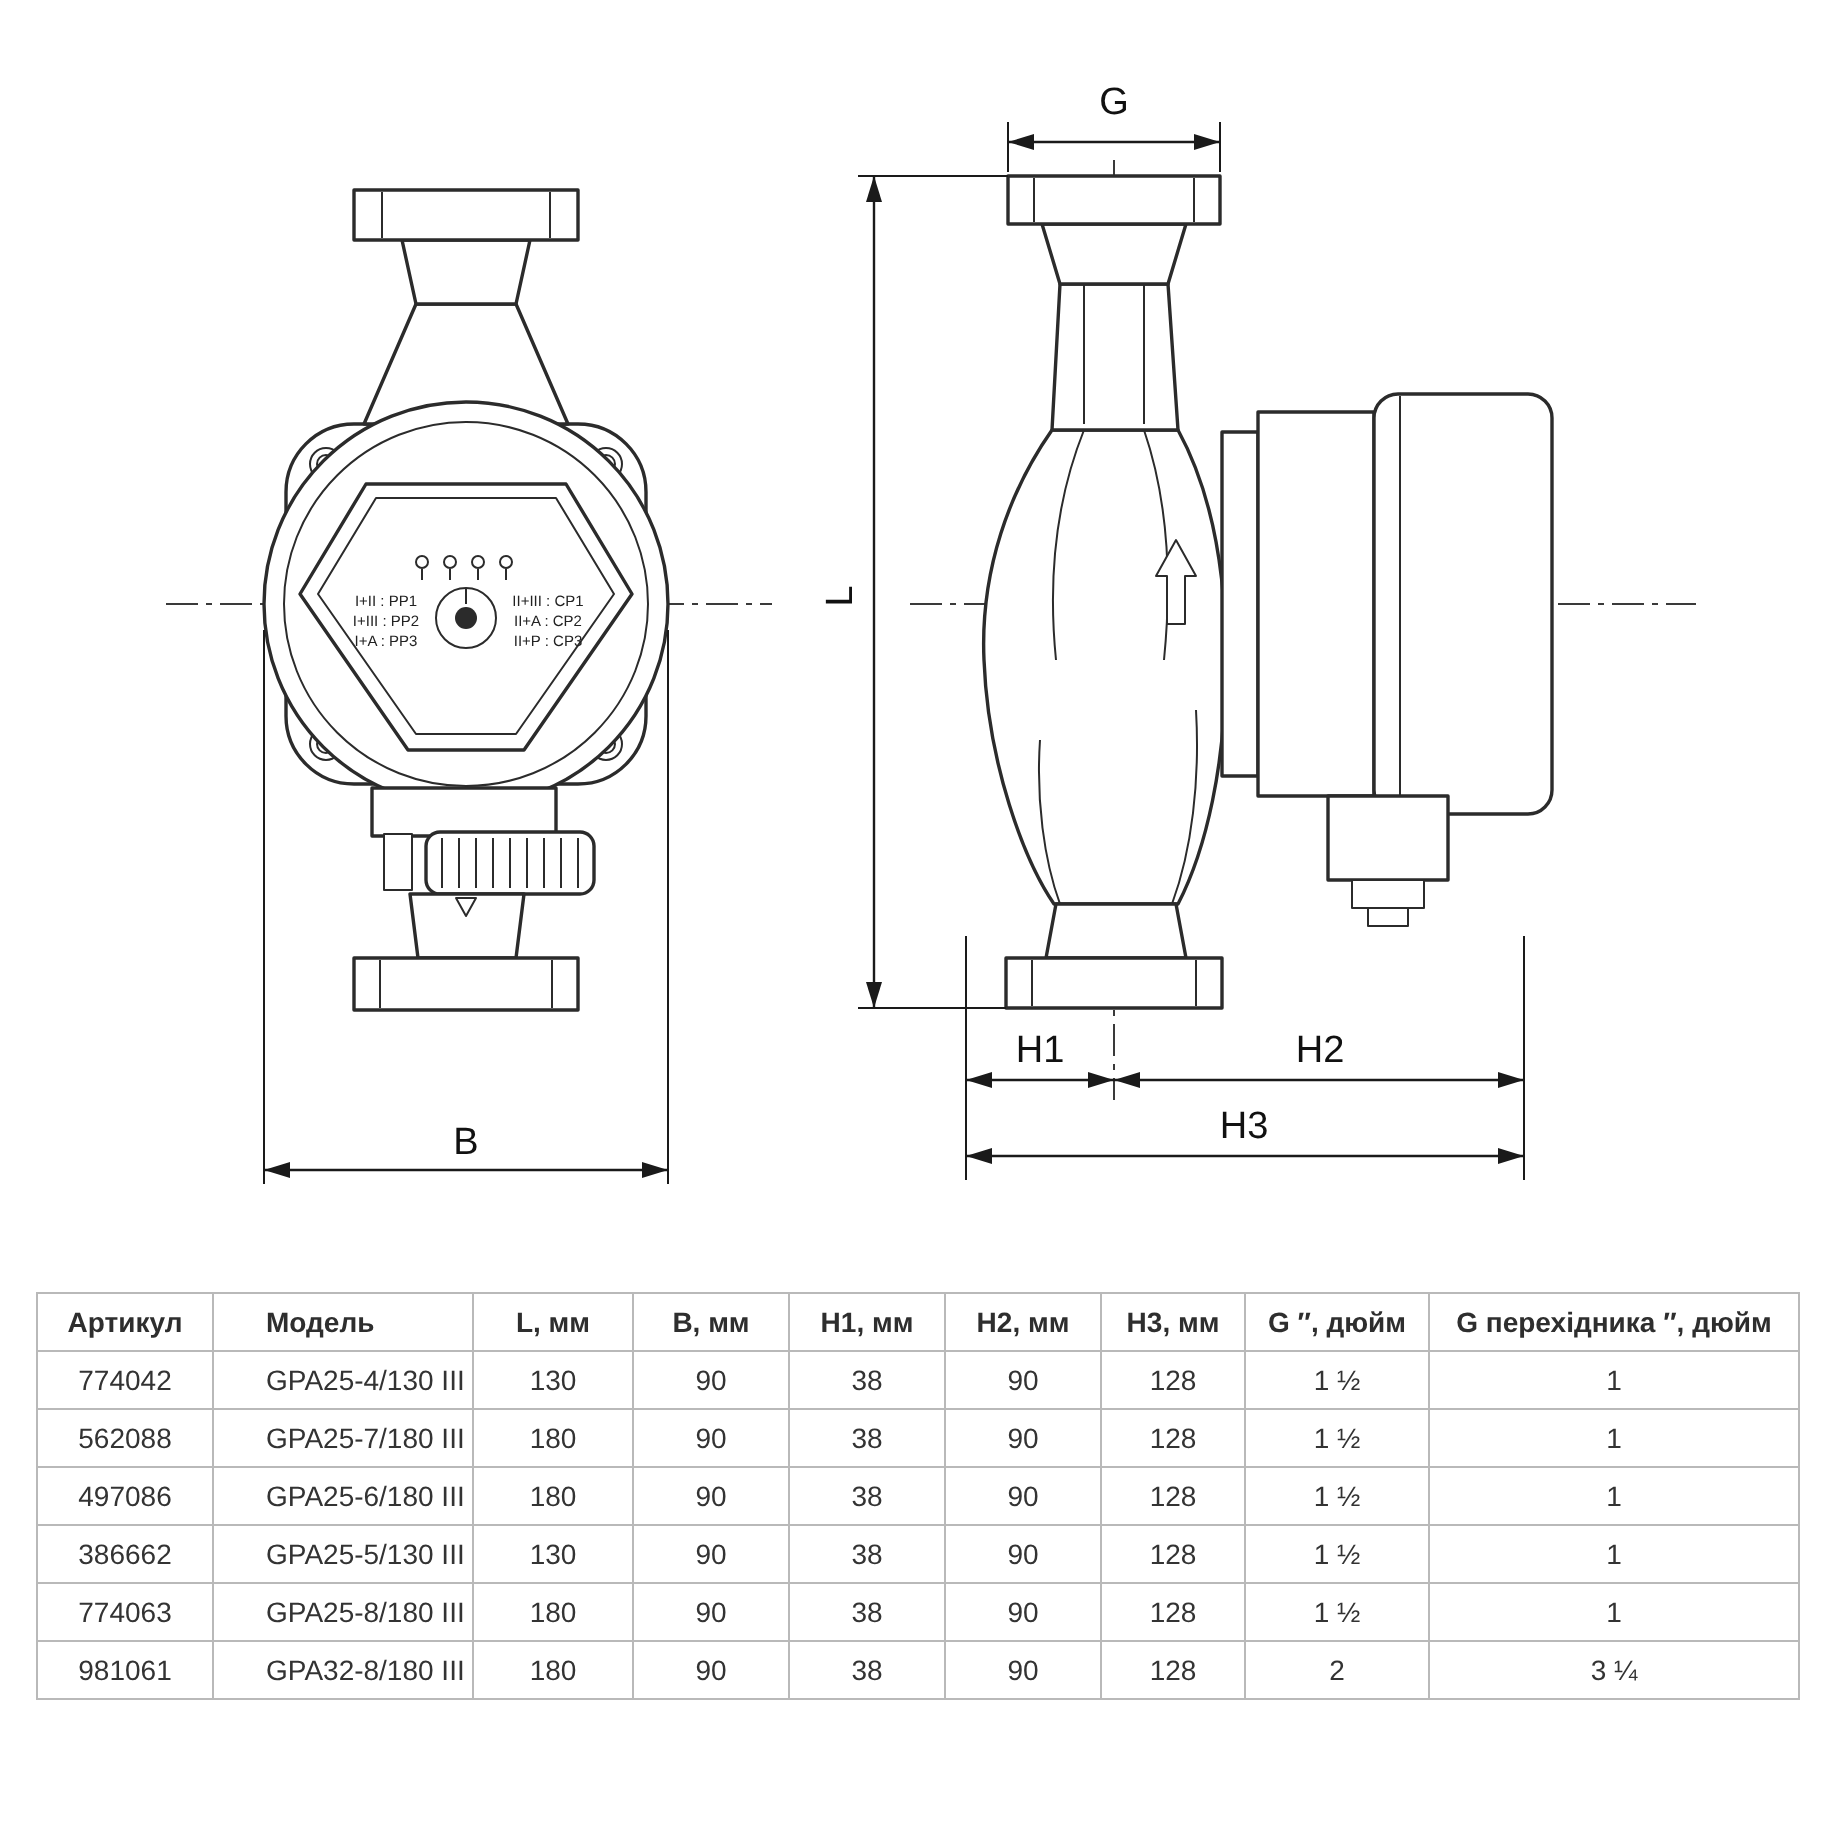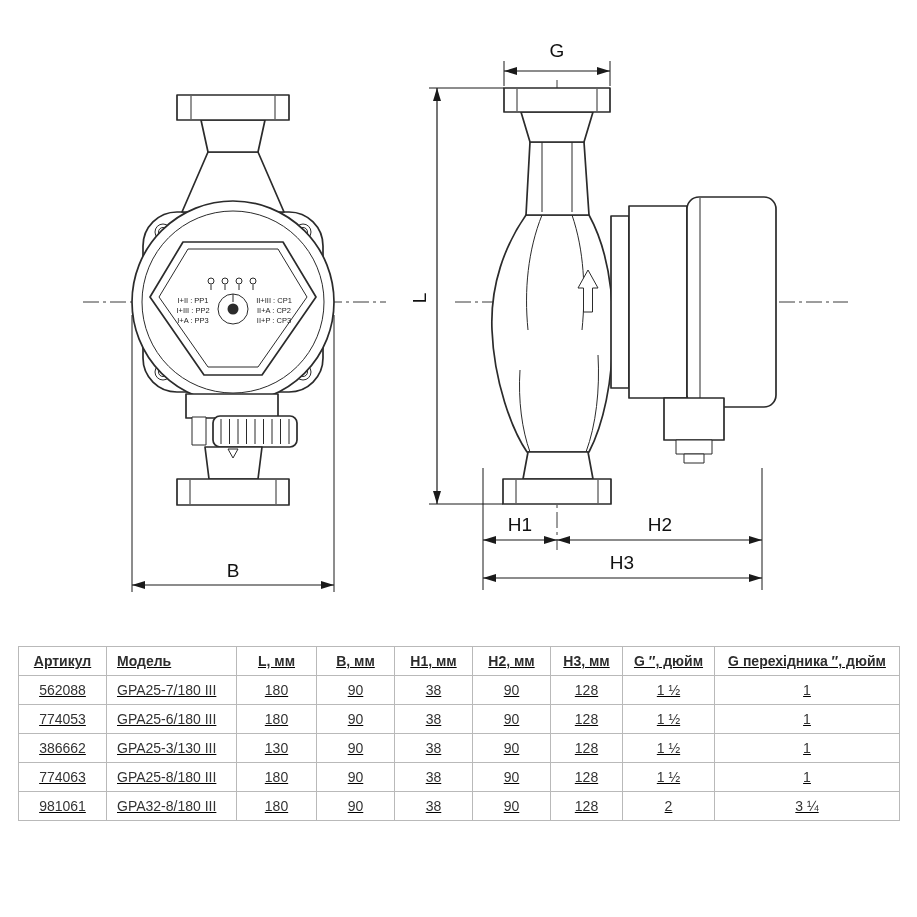--- a/index.html
+++ b/index.html
@@ -6,25 +6,25 @@
   .page{position:relative;width:917px;height:917px;background:#fff;font-family:"Liberation Sans",sans-serif;overflow:hidden;}
   .page svg{position:absolute;top:0;left:0;}
   .s2 {fill:none;stroke:#2b2b2b;stroke-width:1;stroke-linejoin:round;}
   .wh {fill:#ffffff;stroke:#2b2b2b;stroke-width:1.7;stroke-linejoin:round;}
   .wh2{fill:#ffffff;stroke:#2b2b2b;stroke-width:1;stroke-linejoin:round;}
   .cl {fill:none;stroke:#3a3a3a;stroke-width:1;stroke-dasharray:16 4 3 4;}
   .ext{stroke:#1a1a1a;stroke-width:1;}
   .dim{stroke:#1a1a1a;stroke-width:1.2;fill:none;}
   .dimtext{font-family:"Liberation Sans",sans-serif;font-size:19px;fill:#111;}
   .facetext{font-family:"Liberation Sans",sans-serif;font-size:7.5px;fill:#222;}
-  .tablewrap{position:absolute;left:18px;top:646px;width:881px;text-decoration:underline;}
+  .tablewrap{position:absolute;left:18px;top:646px;width:881px;}
   table{border-collapse:collapse;width:881px;font-size:14px;color:#333;table-layout:fixed;}
   th,td{border:1px solid #b9b9b9;height:26px;text-align:center;padding:1px 4px;font-weight:400;overflow:hidden;white-space:nowrap;}
   th{font-weight:700;color:#2e2e2e;}
-  .colL{text-align:left;padding-left:10px;margin-left:28px;}
+  .colL{text-align:left;padding-left:26px;margin-left:28px;}
 </style>
 </head>
 <body>
 
 <div class="page">
 
 <svg width="917" height="640" viewBox="0 0 917 640">
   <defs>
     <marker id="arw" viewBox="0 0 13 9" refX="13" refY="4.5" markerWidth="13" markerHeight="9" markerUnits="userSpaceOnUse" orient="auto-start-reverse">
       <path d="M0,0.5 L13,4.5 L0,8.5 Z" fill="#1a1a1a"></path>
@@ -197,44 +197,55 @@
         <th>B, мм</th>
         <th>H1, мм</th>
         <th>H2, мм</th>
         <th>H3, мм</th>
         <th>G ″, дюйм</th>
         <th>G перехідника ″, дюйм</th>
       </tr>
     </thead>
     <tbody>
       <tr>
+        <td>774042</td>
+        <td class="colL">GPA25-4/130 III</td>
+        <td>130</td>
+        <td>90</td>
+        <td>38</td>
+        <td>90</td>
+        <td>128</td>
+        <td>1 ½</td>
+        <td>1</td>
+      </tr>
+      <tr>
         <td>562088</td>
         <td class="colL">GPA25-7/180 III</td>
         <td>180</td>
         <td>90</td>
         <td>38</td>
         <td>90</td>
         <td>128</td>
         <td>1 ½</td>
         <td>1</td>
       </tr>
       <tr>
-        <td>774053</td>
+        <td>497086</td>
         <td class="colL">GPA25-6/180 III</td>
         <td>180</td>
         <td>90</td>
         <td>38</td>
         <td>90</td>
         <td>128</td>
         <td>1 ½</td>
         <td>1</td>
       </tr>
       <tr>
         <td>386662</td>
-        <td class="colL">GPA25-3/130 III</td>
+        <td class="colL">GPA25-5/130 III</td>
         <td>130</td>
         <td>90</td>
         <td>38</td>
         <td>90</td>
         <td>128</td>
         <td>1 ½</td>
         <td>1</td>
       </tr>
       <tr>
         <td>774063</td>

